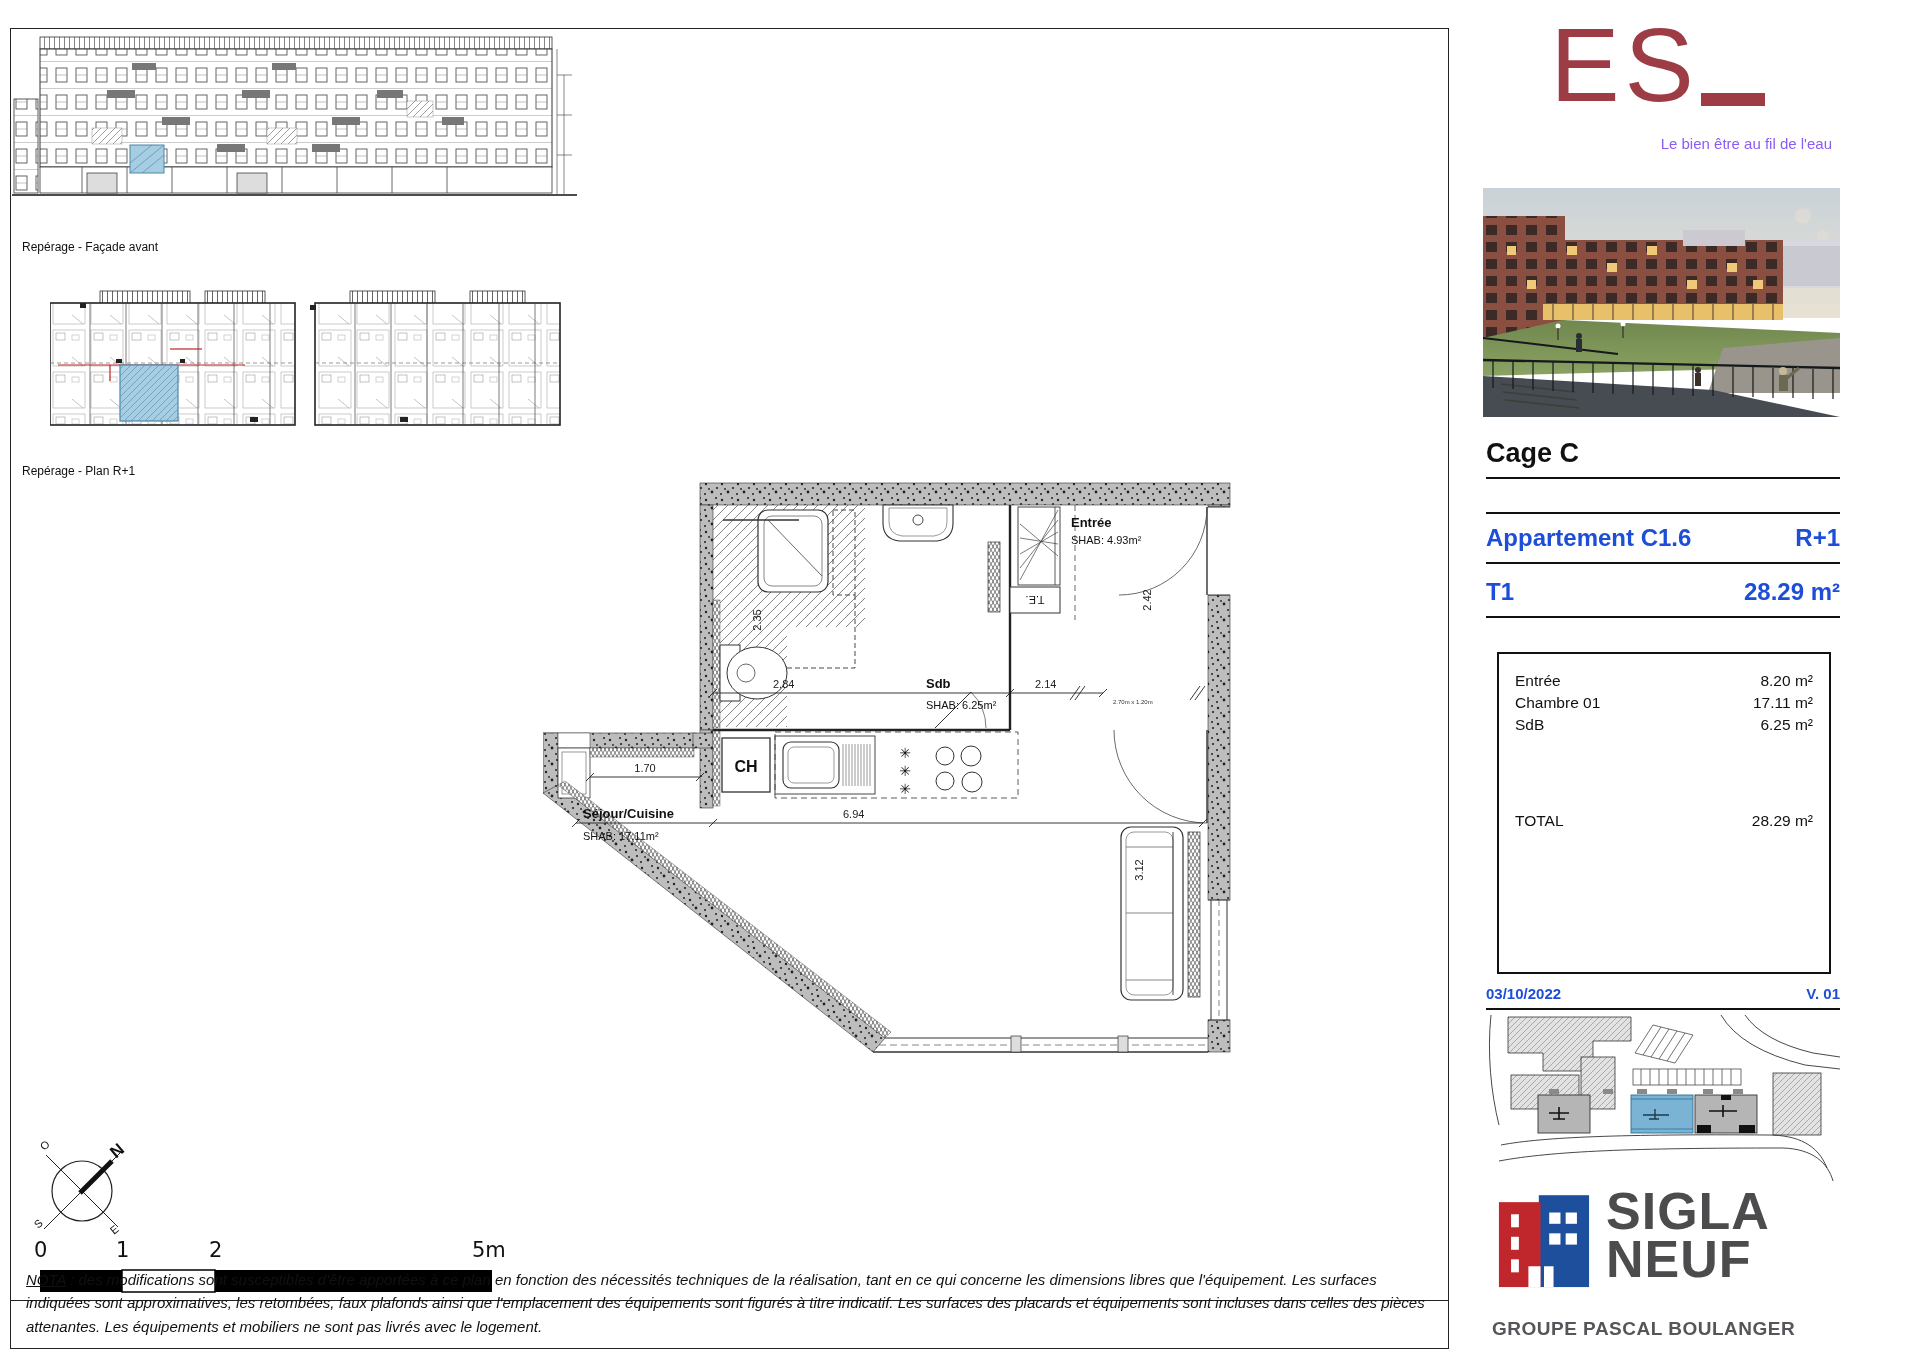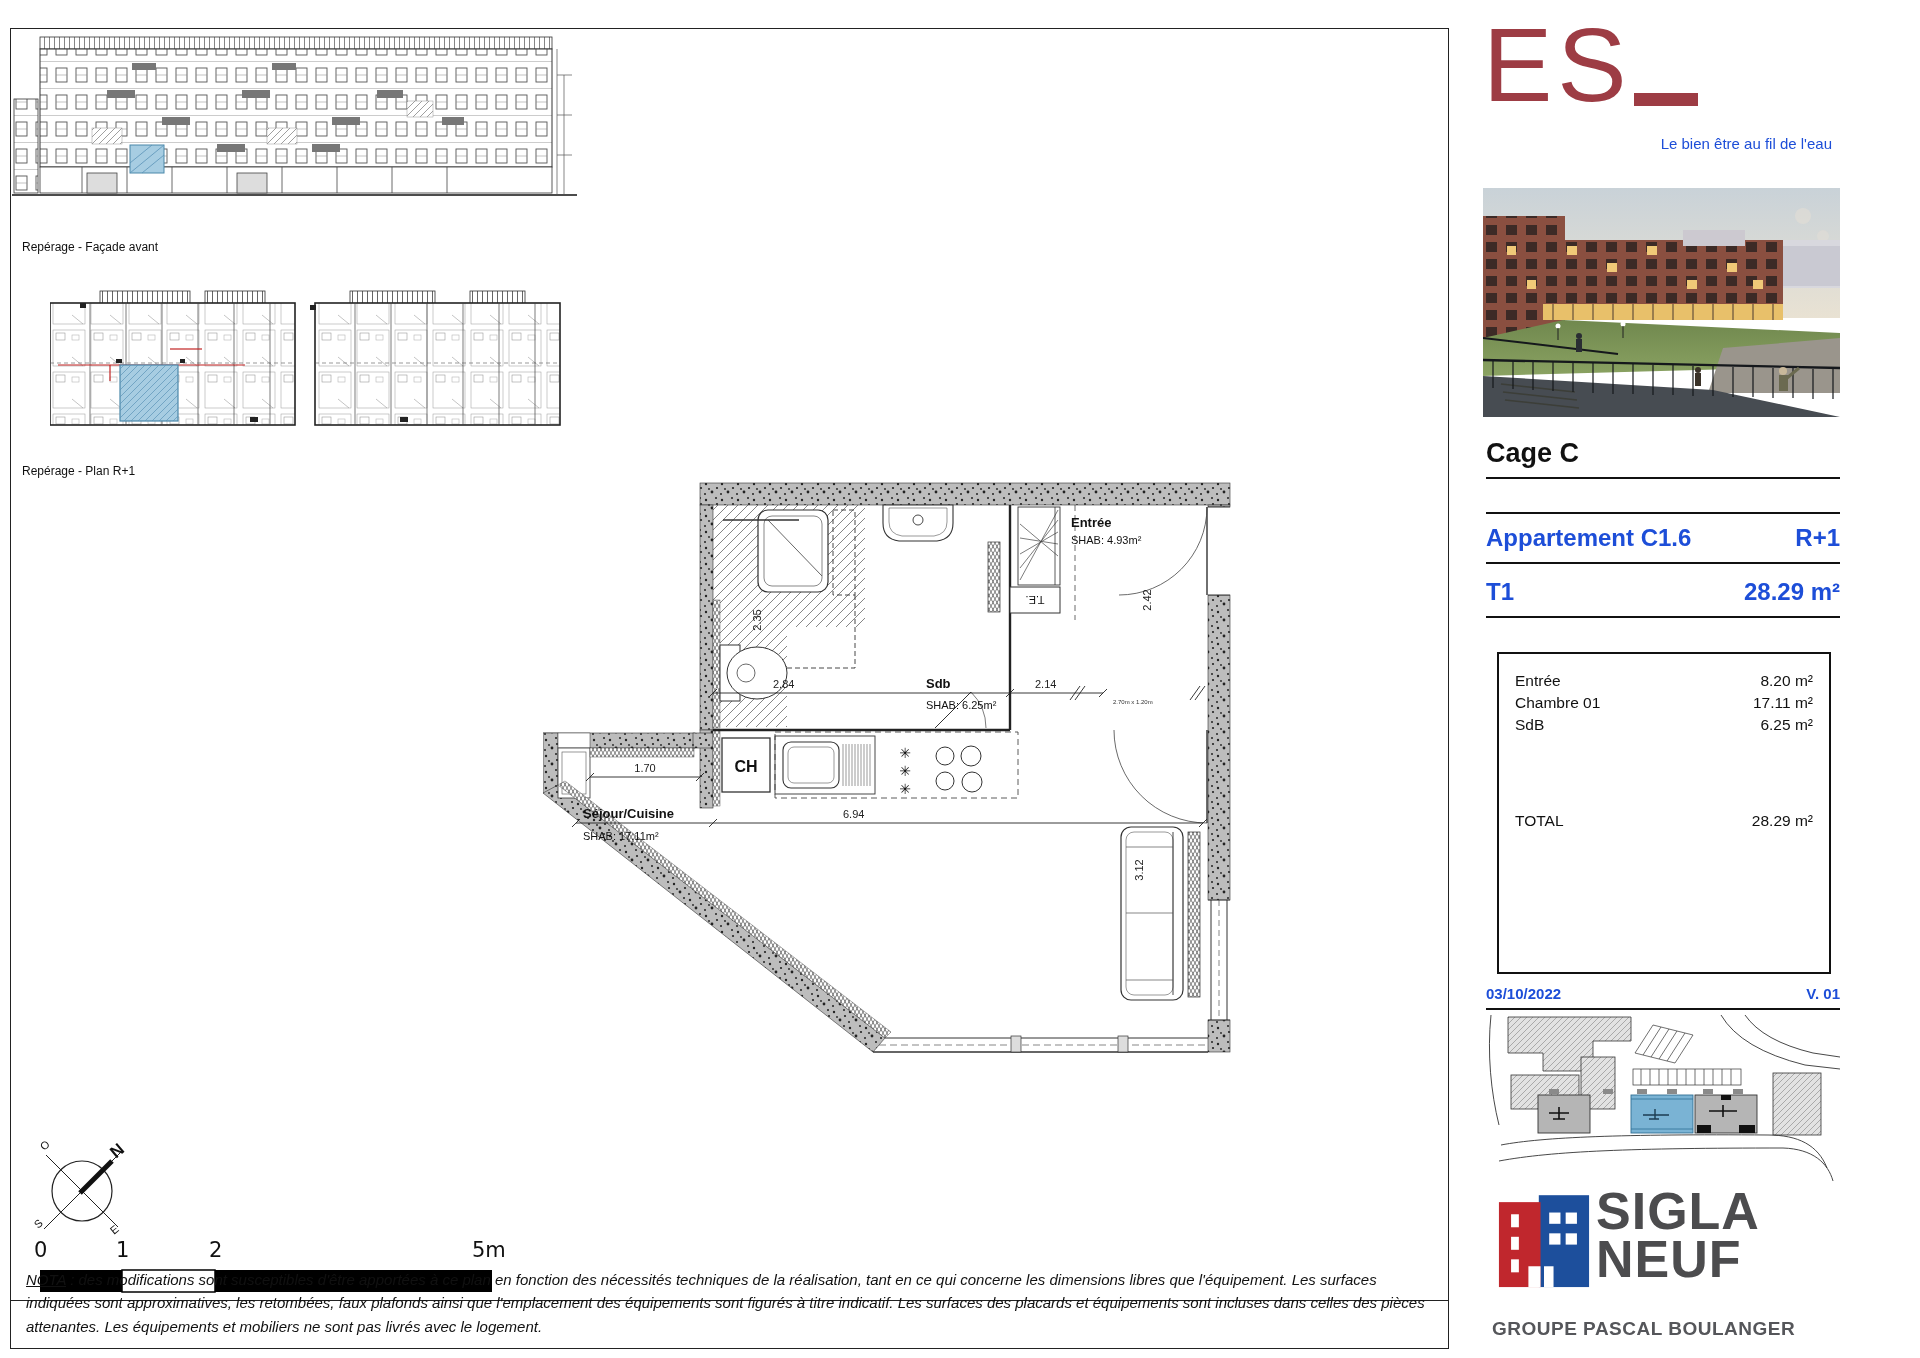--- a/index.html
+++ b/index.html
@@ -14,27 +14,27 @@
   #cage-title{left:1486px;top:438px;font-size:27px;font-weight:bold;color:#111;}
   .sb-row{left:1486px;width:354px;display:flex;justify-content:space-between;align-items:baseline;font-weight:bold;color:#1d4ed8;}
   #apt-row{top:524px;font-size:24px;}
   #t1-row{top:578px;font-size:24px;}
   #date-row{top:985px;font-size:15px;align-items:center;}
   #area-box{left:1497px;top:652px;width:298px;height:282px;border:2px solid #111;padding:18px 16px;}
   .area-row{display:flex;justify-content:space-between;font-size:15.5px;color:#111;margin-bottom:4px;}
   .area-total{display:flex;justify-content:space-between;font-size:15.5px;color:#111;margin-top:78px;gap:36px;}
   
   #esko{left:1483px;top:18px;width:357px;height:150px;}
-  #esko-text{display:flex;align-items:flex-end;color:#9d3c44;font-family:"Liberation Sans",sans-serif;}
+  #esko-text{display:flex;align-items:flex-end;color:#9d3c44;font-family:"Liberation Sans",sans-serif;justify-content:center;}
   .esko-big{font-size:104px;line-height:0.92;font-weight:400;letter-spacing:5px;}
   #esko-underscore{display:inline-block;width:64px;height:13px;background:#9d3c44;margin:0 8px 8px 2px;}
-  #esko-tagline{position:absolute;right:8px;top:117px;font-size:15px;color:#1d4ed8;}
+  #esko-tagline{position:absolute;right:8px;top:117px;font-size:15px;color:#8b5cf6;}
   
   #sigla{left:1492px;top:1188px;width:350px;}
-  #sigla-inner{display:flex;align-items:flex-start;}
+  #sigla-inner{display:flex;align-items:flex-start;gap:10px;}
   .sigla-text{font-weight:800;font-size:52px;line-height:0.92;color:#4c4c4e;letter-spacing:1px;font-family:"Liberation Sans",sans-serif;}
   #sigla-group{left:1492px;top:1318px;font-size:19px;font-weight:bold;color:#55565a;letter-spacing:0.5px;}
   
   #scalebar{left:30px;top:1238px;width:500px;height:60px;}
   .sc-num{position:absolute;top:0;font-size:21px;color:#111;font-family:"DejaVu Sans",sans-serif;}
   
   #nota{left:26px;top:1268px;width:1400px;font-size:15px;line-height:1.55;color:#111;font-style:italic;}
   #nota u{text-decoration:underline;}
   svg text{font-family:"Liberation Sans",sans-serif;}
   .dim{font-size:11px;fill:#222;}

